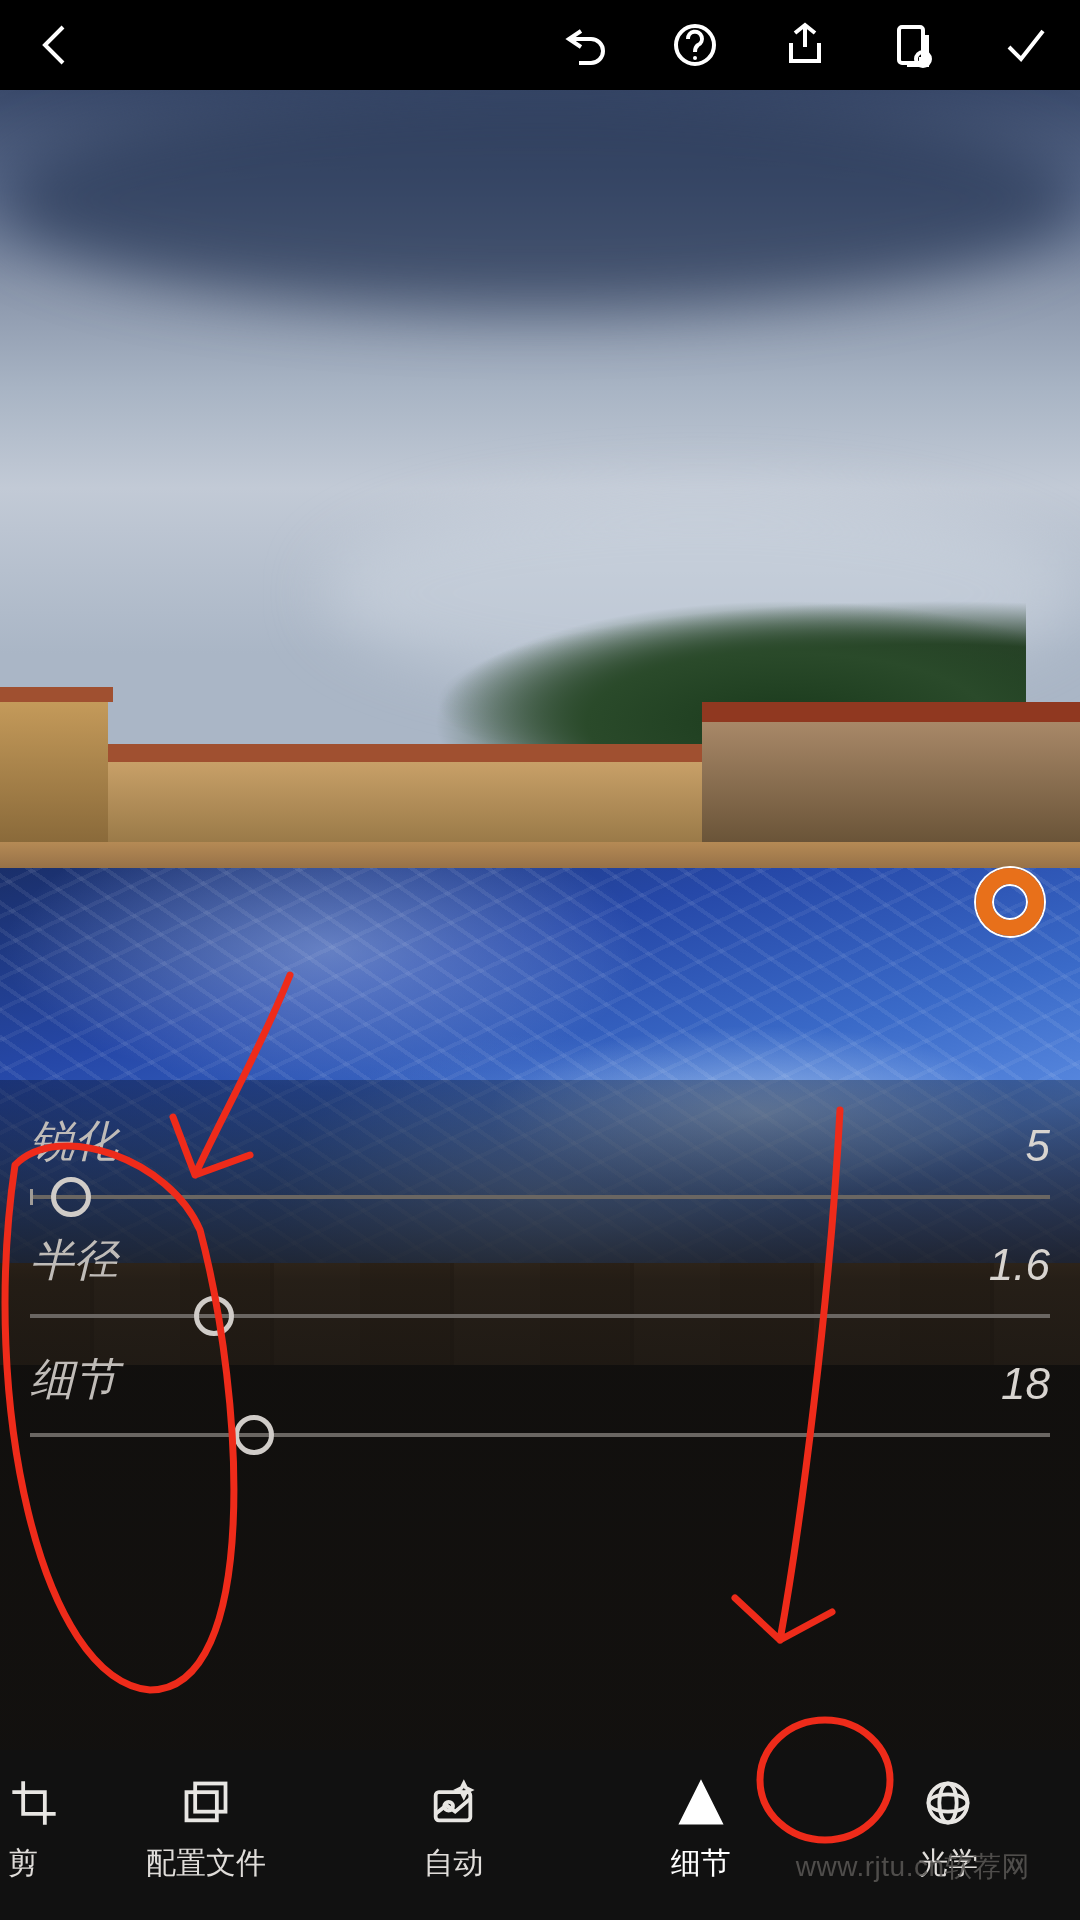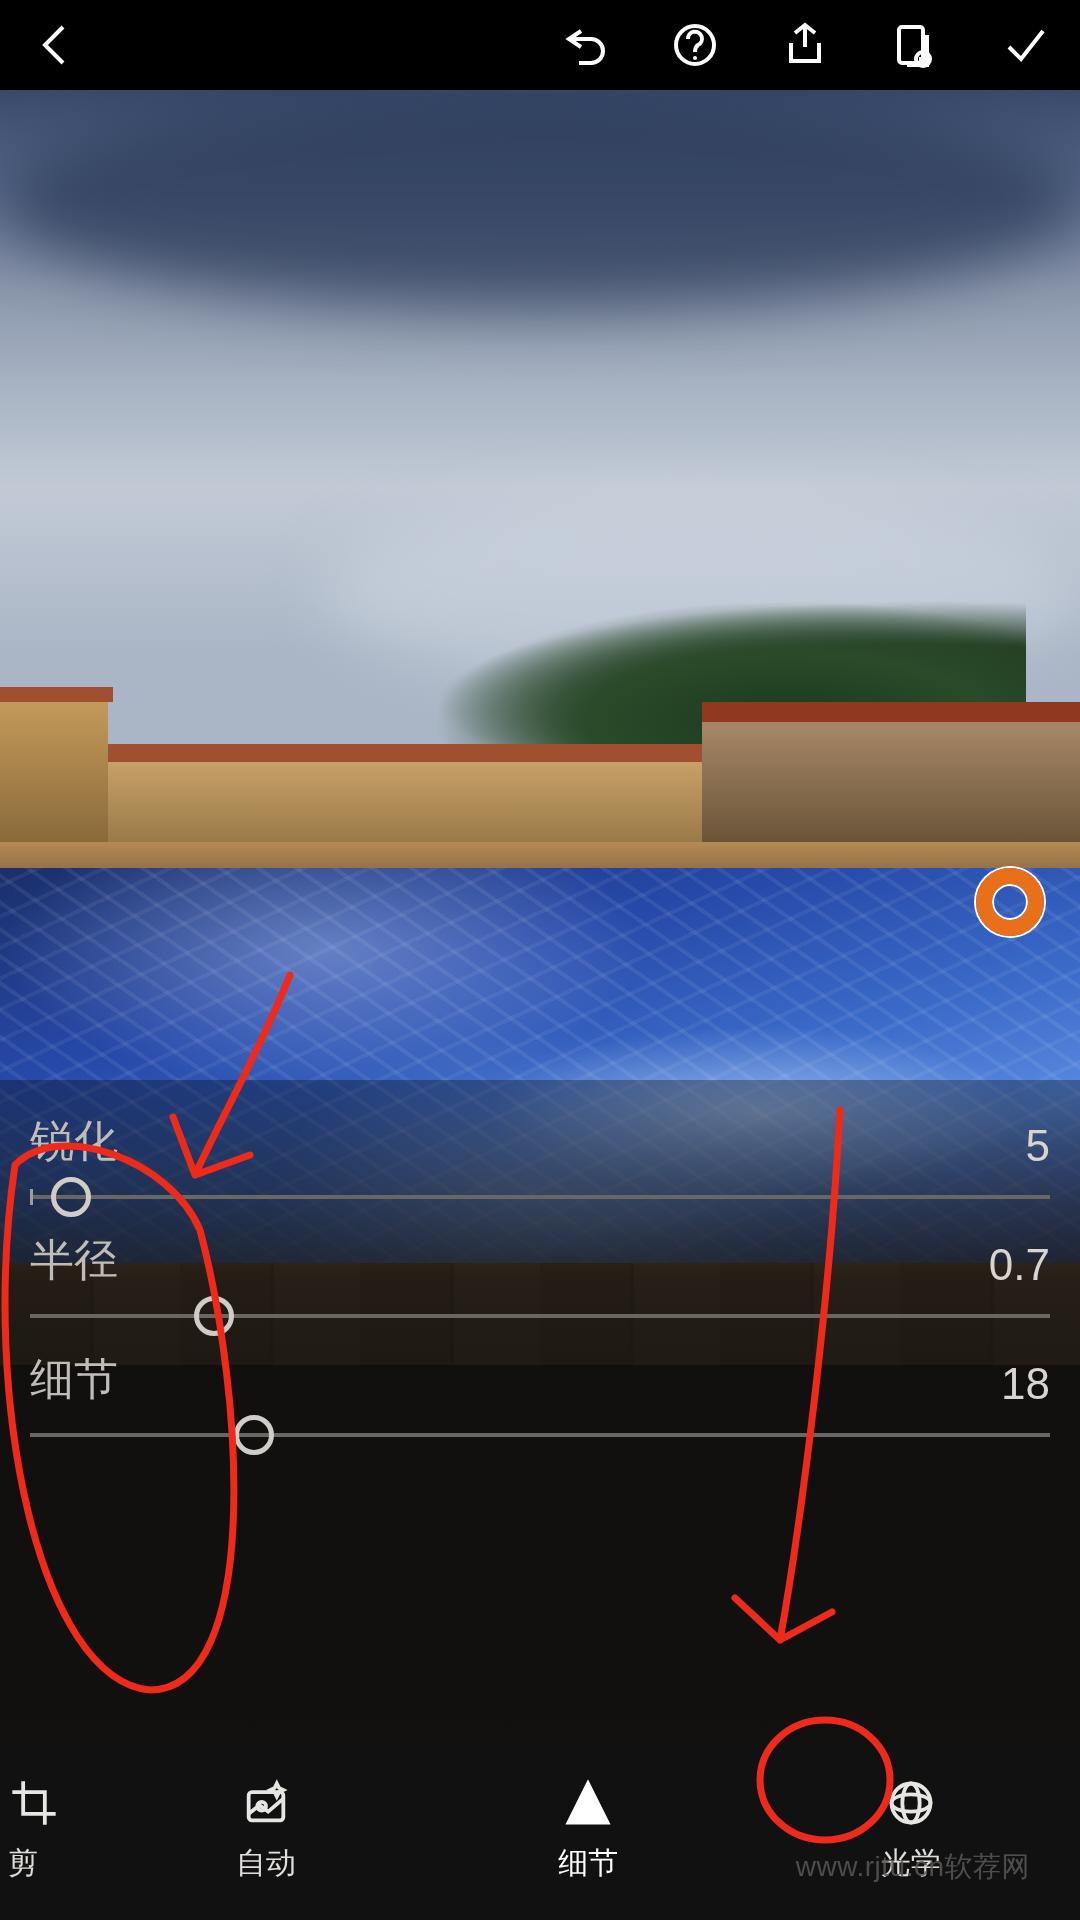--- a/index.html
+++ b/index.html
@@ -100,20 +100,21 @@
 .sliders {
   position: absolute;
   left: 0; right: 0;
   top: 1080px;
   bottom: 170px;
   padding: 0 30px;
   background: linear-gradient(rgba(0,0,0,.3), rgba(20,18,16,.85) 30%, rgba(20,18,16,.92));
 }
 .slider-row {
   padding-top: 32px;
+  font-style: italic;
 }
 .slider-header {
   display: flex; justify-content: space-between; align-items: flex-end;
   margin-bottom: 24px;
 }
 .slider-label { color: #c0bcb8; font-size: 44px; font-weight: 400;}
 .slider-value { color: #d8d4d0; font-size: 44px; font-weight: 400;}
 .track {
   position: relative;
   height: 4px;
@@ -239,21 +240,21 @@
       <span class="slider-value">5</span>
     </div>
     <div class="track">
       <div class="tick"></div>
       <div class="handle" style="left:4%"></div>
     </div>
   </div>
   <div class="slider-row">
     <div class="slider-header">
       <span class="slider-label">半径</span>
-      <span class="slider-value">0.7</span>
+      <span class="slider-value">1.6</span>
     </div>
     <div class="track">
       <div class="handle" style="left:18%"></div>
     </div>
   </div>
   <div class="slider-row">
     <div class="slider-header">
       <span class="slider-label">细节</span>
       <span class="slider-value">18</span>
     </div>
@@ -265,20 +266,27 @@
 
 <div class="tool-row">
   <div class="tool partial">
     <svg viewBox="0 0 48 48">
         <path d="M14 4 v30 h30 M4 14 h30 v30"></path>
       </svg>
     <span class="tool-label">剪</span>
   </div>
   <div class="tool">
     <svg viewBox="0 0 48 48">
+        <rect x="6" y="14" width="28" height="26"></rect>
+        <rect x="14" y="6" width="28" height="26"></rect>
+      </svg>
+    <span class="tool-label">配置文件</span>
+  </div>
+  <div class="tool">
+    <svg viewBox="0 0 48 48">
         <rect x="8" y="14" width="32" height="26" rx="3"></rect>
         <circle cx="20" cy="27" r="4"></circle>
         <path d="M8 34 l10-8 8 6 14-12 M34 6 l2 4 4 2-4 2-2 4-2-4-4-2 4-2z"></path>
       </svg>
     <span class="tool-label">自动</span>
   </div>
   <div class="tool active">
     <svg viewBox="0 0 48 48">
         <path class="tri" d="M24 6 L42 42 H6 Z"></path>
       </svg>

